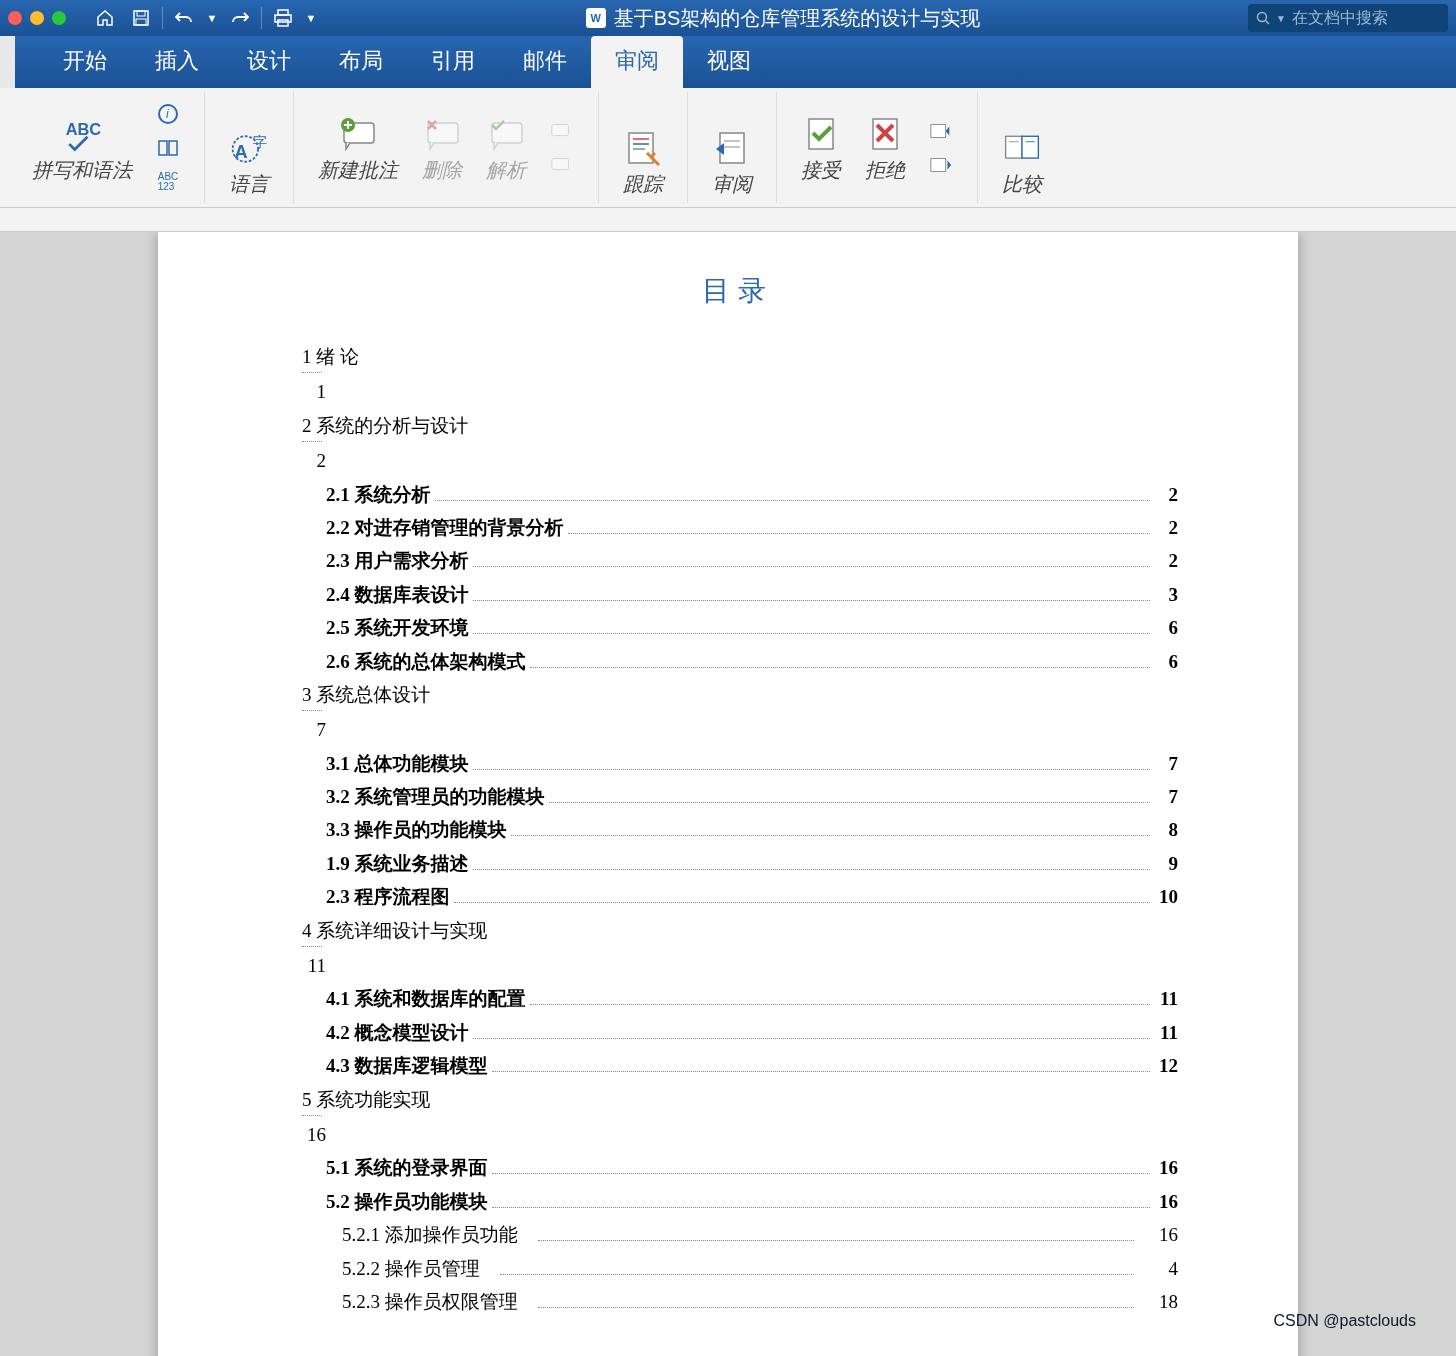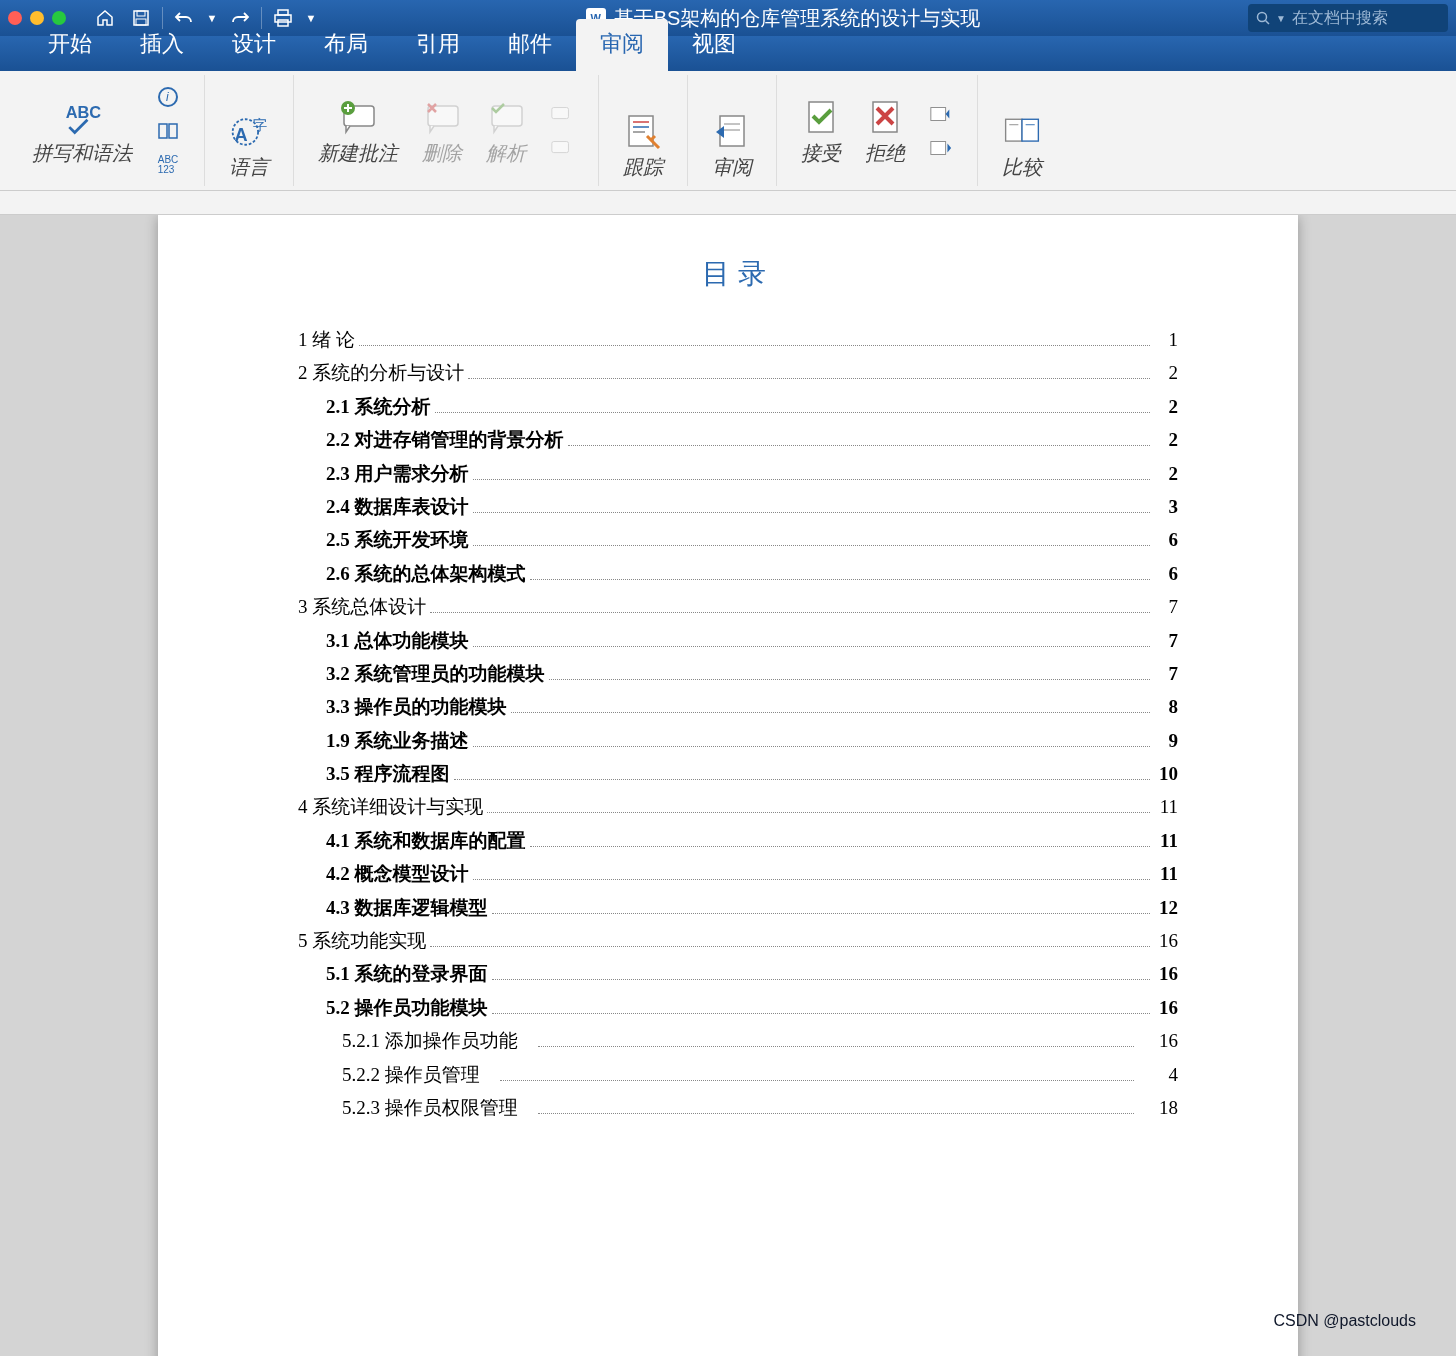--- a/index.html
+++ b/index.html
@@ -14,21 +14,21 @@
     
     .qat { display: flex; gap: 6px; margin-left: 24px; align-items: center; }
     .qat-btn { width: 30px; height: 28px; display: flex; align-items: center; justify-content: center; color: #fff; font-size: 18px; cursor: pointer; }
     .qat-sep { width: 1px; height: 22px; background: rgba(255,255,255,0.3); }
     
     .doc-title { flex: 1; text-align: center; color: #fff; font-size: 20px; display: flex; align-items: center; justify-content: center; gap: 8px; }
     .doc-icon { width: 20px; height: 20px; background: #fff; border-radius: 3px; display: flex; align-items: center; justify-content: center; color: #2866b0; font-size: 11px; font-weight: bold; }
     
     .search-box { width: 200px; height: 28px; background: #104378; border-radius: 4px; display: flex; align-items: center; padding: 0 8px; color: #9db8d5; font-size: 16px; gap: 6px;}
     
-    .tabbar { height: 35px; background: linear-gradient(#2866b0, #1a5194); display: flex; padding: 0 24px; align-items: flex-end; }
+    .tabbar { height: 52px; background: linear-gradient(#2866b0, #1a5194); display: flex; padding: 0 24px; align-items: flex-end; margin-left: 15px; }
     .tab { padding: 10px 24px 12px; color: #fff; font-size: 22px; cursor: pointer; }
     .tab.active { background: #f3f3f3; color: #2866b0; border-radius: 4px 4px 0 0; }
     
     .ribbon { height: 120px; background: #f3f3f3; border-bottom: 1px solid #ccc; display: flex; padding: 4px 8px; }
     .ribbon-group { display: flex; flex-direction: column; align-items: center; justify-content: flex-end; padding: 4px 16px; border-right: 1px solid #ddd; }
     .ribbon-group:last-child { border-right: none; }
     .ribbon-buttons { display: flex; gap: 8px; flex: 1; align-items: center; }
     .ribbon-btn { display: flex; flex-direction: column; align-items: center; justify-content: center; gap: 4px; cursor: pointer; padding: 4px 8px; }
     .ribbon-btn .icon { width: 40px; height: 40px; display: flex; align-items: center; justify-content: center; font-size: 28px; }
     .ribbon-label { font-size: 20px; color: #444; text-align: center; line-height: 1.1; font-style: italic; }
@@ -39,21 +39,21 @@
     
     .workspace { height: calc(1356px - 200px); background: #d4d4d4; display: flex; justify-content: center; padding-top: 0; overflow: hidden; }
     .page { width: 1140px; background: #fff; box-shadow: 0 2px 12px rgba(0,0,0,0.3); padding: 40px 120px 40px 140px; font-family: "SimSun", "宋体", serif; }
     
     .toc-title { text-align: center; font-size: 28px; color: #2c6ab0; font-family: "SimSun", "宋体", serif; letter-spacing: 8px; margin-bottom: 32px; }
     
     .toc-entry { display: flex; align-items: baseline; font-size: 19px; color: #000; font-family: "SimSun", "宋体", serif; line-height: 1.6; margin-bottom: 3px; }
     .toc-entry .text { white-space: nowrap; }
     .toc-entry .dots { flex: 1; border-bottom: 1px dotted #888; margin: 0 4px 4px; min-width: 20px; }
     .toc-entry .page-num { white-space: nowrap; min-width: 24px; text-align: right; }
-    .indent-1 { padding-left: 0; }
+    .indent-1 { padding-left: 0; flex-direction: column; }
     .indent-2 { padding-left: 28px; font-weight: bold; }
     .indent-3 { padding-left: 44px; gap: 16px; }
     
     .ruler { height: 24px; background: #f3f3f3; border-bottom: 1px solid #ccc; }
     
     .watermark { position: absolute; right: 40px; bottom: 26px; font-size: 16px; color: #0f172a; font-family: Arial; }
     
     svg { display: block; }
   </style>
 </head>
@@ -378,21 +378,21 @@
           <span class="text">3.3 操作员的功能模块</span>
           <span class="dots"></span>
           <span class="page-num">8</span>
         </div>
         <div class="toc-entry indent-2">
           <span class="text">1.9 系统业务描述</span>
           <span class="dots"></span>
           <span class="page-num">9</span>
         </div>
         <div class="toc-entry indent-2">
-          <span class="text">3.5 程序流程图</span>
+          <span class="text">2.3 程序流程图</span>
           <span class="dots"></span>
           <span class="page-num">10</span>
         </div>
         <div class="toc-entry indent-1">
           <span class="text">4 系统详细设计与实现</span>
           <span class="dots"></span>
           <span class="page-num">11</span>
         </div>
         <div class="toc-entry indent-2">
           <span class="text">4.1 系统和数据库的配置</span>

